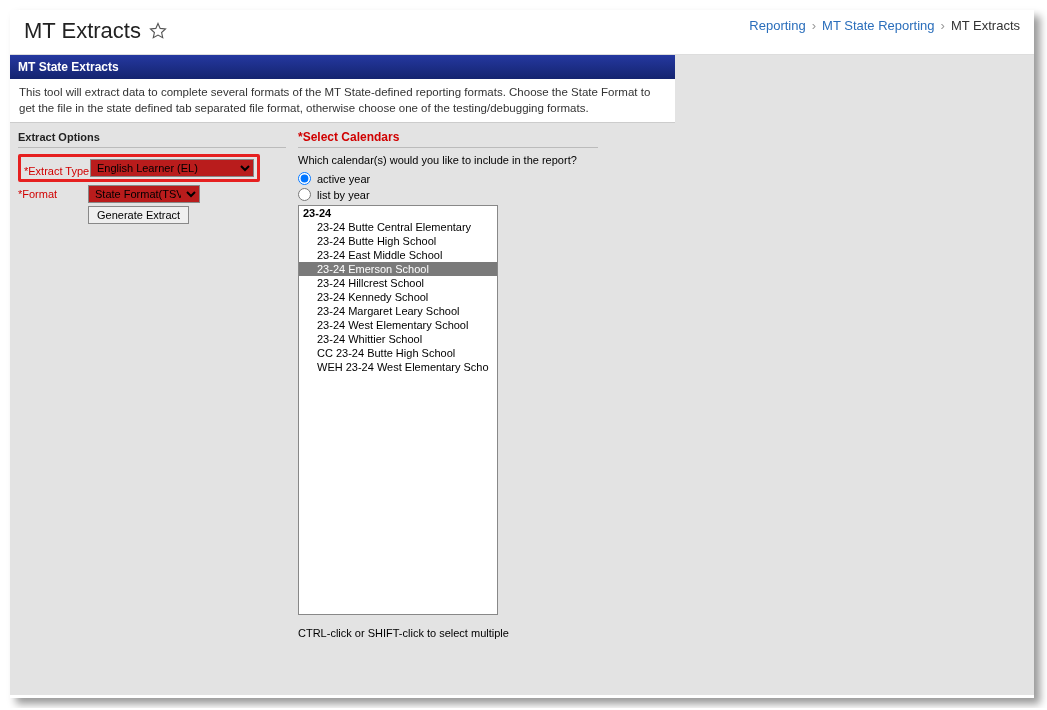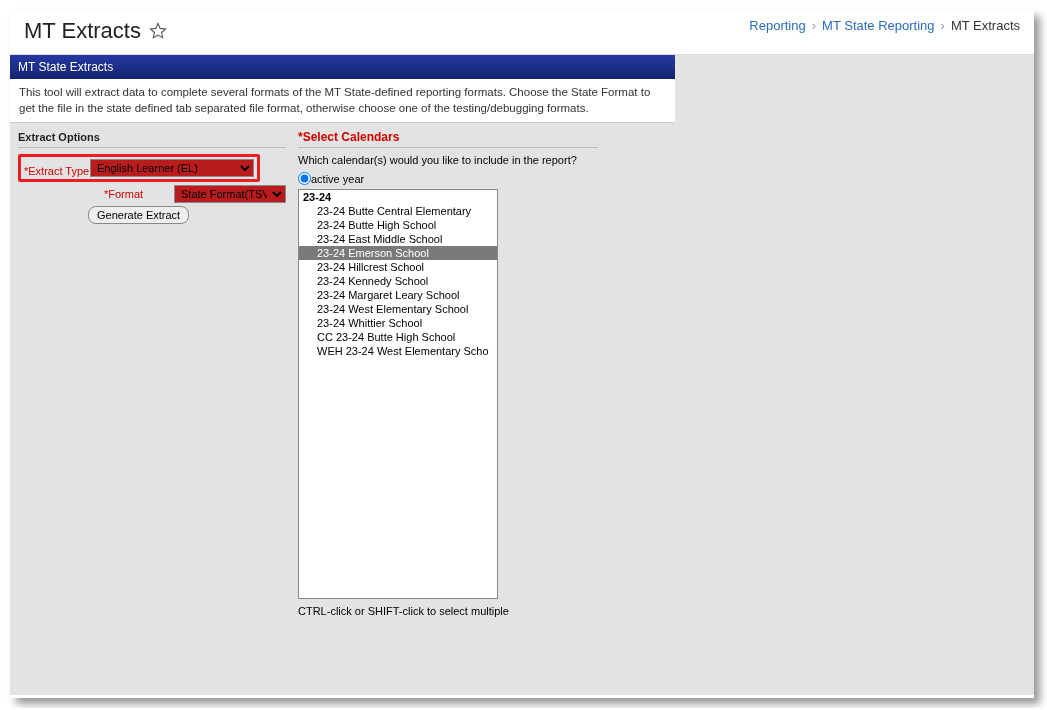--- a/index.html
+++ b/index.html
@@ -53,21 +53,21 @@
     .content-area {
       background: #e3e3e3;
       height: calc(100% - 48px);
       padding: 0;
       overflow: hidden;
     }
     .panel-title {
       background: #1d2f8a;
       background: linear-gradient(#2538a0, #14246f);
       color: #fff;
-      font-weight: normal;
+      font-weight: bold;
       font-size: 12px;
       padding: 5px 8px;
       width: 665px;
     }
     .panel-desc {
       background: #fff;
       width: 665px;
       padding: 6px 9px;
       font-size: 11.5px;
       color: #333;
@@ -114,30 +114,31 @@
       border: 1px solid #888;
       background: #b91c1c;
     }
     .select-extract { width: 164px; }
     .select-format { width: 112px; }
     button.gen {
       font-size: 11px;
       padding: 2px 8px;
       background: #efefef;
       border: 1px solid #888;
-      border-radius: 8px;
+      border-radius: 0;
       cursor: pointer;
     }
     .prompt-text {
       font-size: 11px;
       margin-bottom: 6px;
     }
     .radio-row {
       display: flex;
       align-items: flex-end;
+      gap: 6px;
       font-size: 11px;
       margin-bottom: 3px;
     }
     .radio-row input { margin: 0; }
     .listbox {
       width: 200px;
       height: 410px;
       background: #fff;
       border: 1px solid #888;
       font-size: 11px;
@@ -161,21 +162,21 @@
       padding: 1px 16px 1px 18px;
       white-space: nowrap;
       cursor: pointer;
     }
     .list-item.selected {
       background: #7a7a7a;
       color: #fff;
     }
     .hint {
       font-size: 11px;
-      margin-top: 6px;
+      margin-top: 12px;
       white-space: nowrap;
     }
   </style>
 </head>
 <body>
 
 <div class="outer-shadow">
 
   <div class="header-row">
     <div class="page-title">
@@ -204,40 +205,44 @@
           <span class="form-label black">Extract Options</span>
         </div>
 
         <div class="highlight-box">
           <span class="form-label" style="width:66px">*Extract Type</span>
           <select class="select-extract">
             <option>English Learner (EL)</option>
           </select>
         </div>
 
-        <div class="form-row" style="margin-top:3px;justify-content:flex-end;">
+        <div class="form-row" style="margin-top:3px;">
           <span class="form-label">*Format</span>
           <select class="select-format">
             <option>State Format(TSV)</option>
           </select>
         </div>
 
         <div class="form-row">
           <span style="width:70px"></span>
           <button class="gen">Generate Extract</button>
         </div>
       </div>
 
       <div class="col-right">
         <div class="section-heading red">*Select Calendars</div>
         <div class="prompt-text">Which calendar(s) would you like to include in the report?</div>
 
         <label class="radio-row">
           <input type="radio" name="cal" checked="" style="">
           <span>active year</span>
+        </label>
+        <label class="radio-row">
+          <input type="radio" name="cal" style="">
+          <span>list by year</span>
         </label>
 
         <div class="listbox">
           <div class="listbox-inner" id="listbox-inner">
               <div class="list-group-header">23-24</div>
               <div class="list-item">23-24 Butte Central Elementary</div>
               <div class="list-item">23-24 Butte High School</div>
               <div class="list-item">23-24 East Middle School</div>
               <div class="list-item selected">23-24 Emerson School</div>
               <div class="list-item">23-24 Hillcrest School</div>

